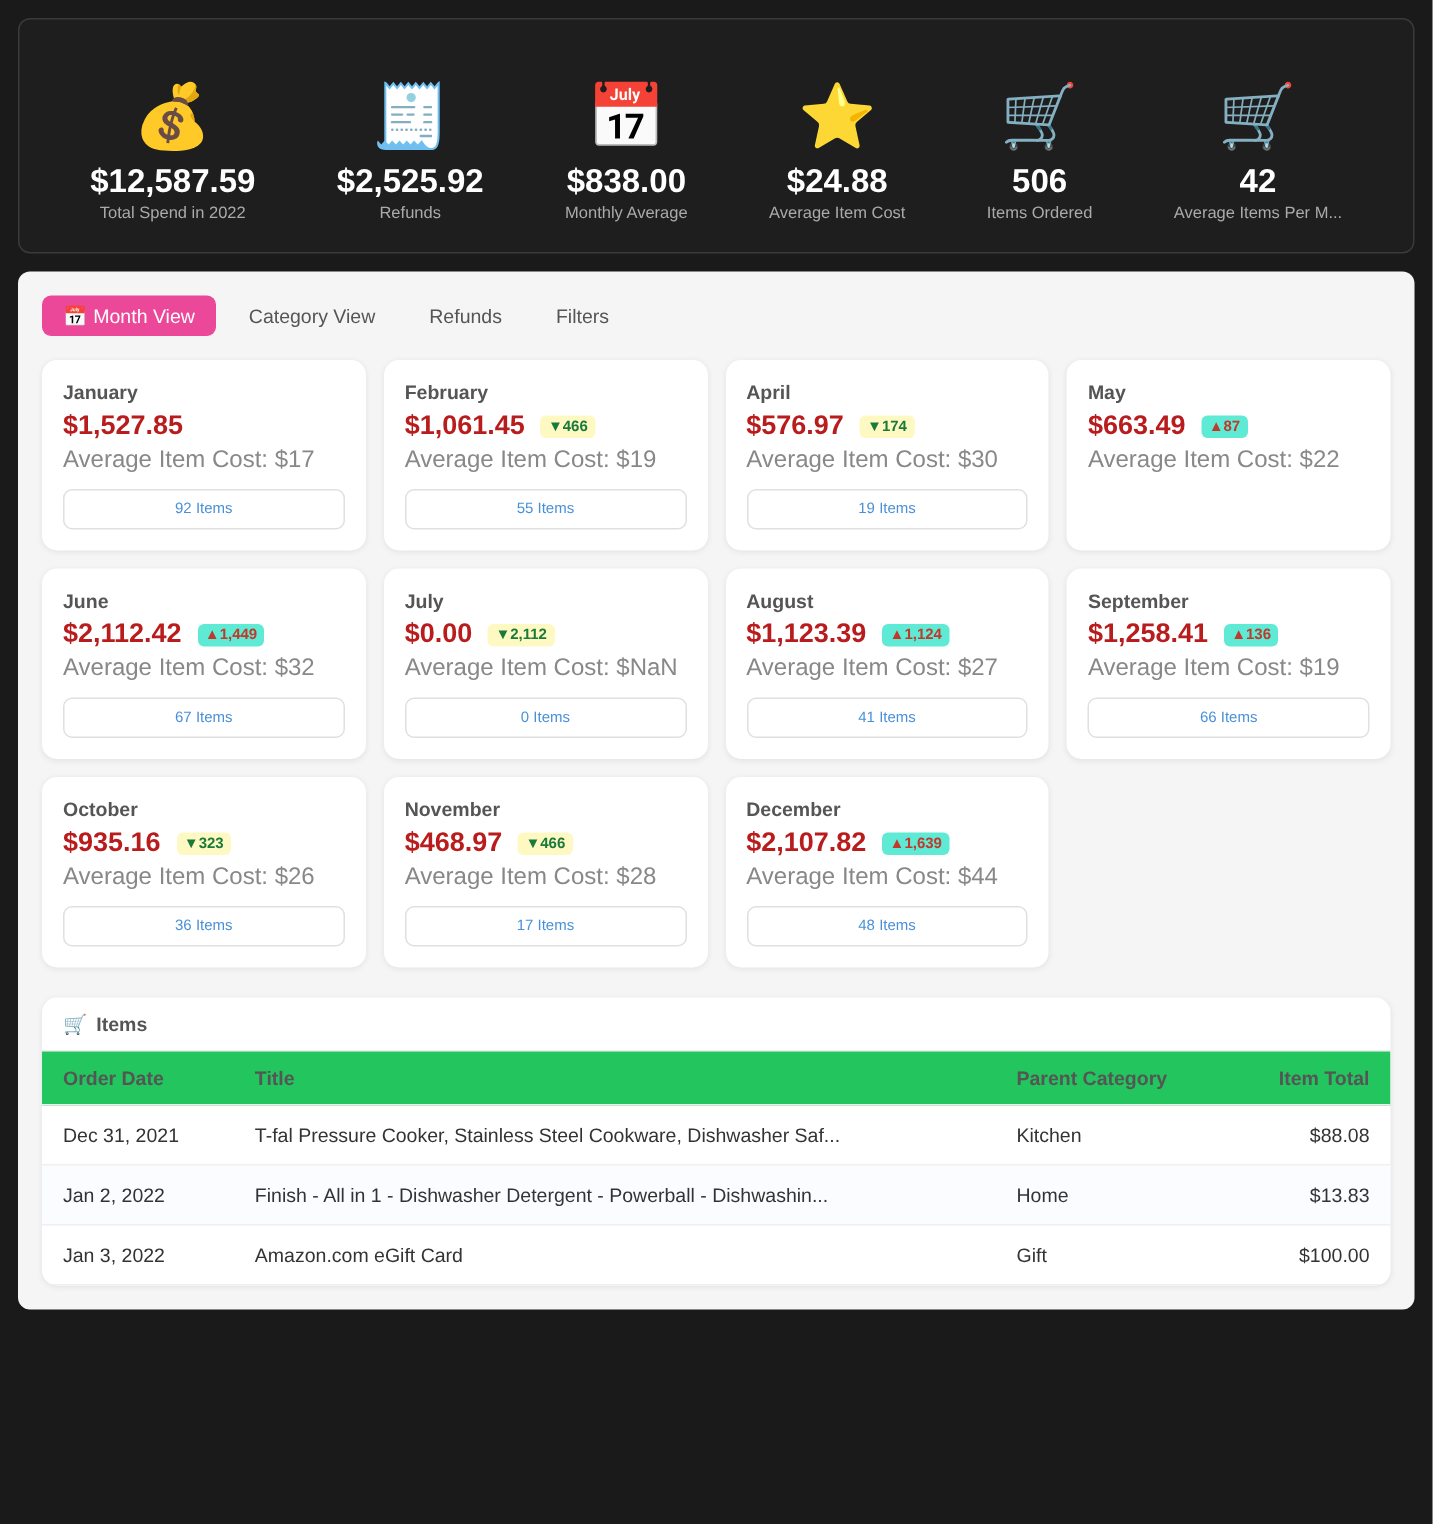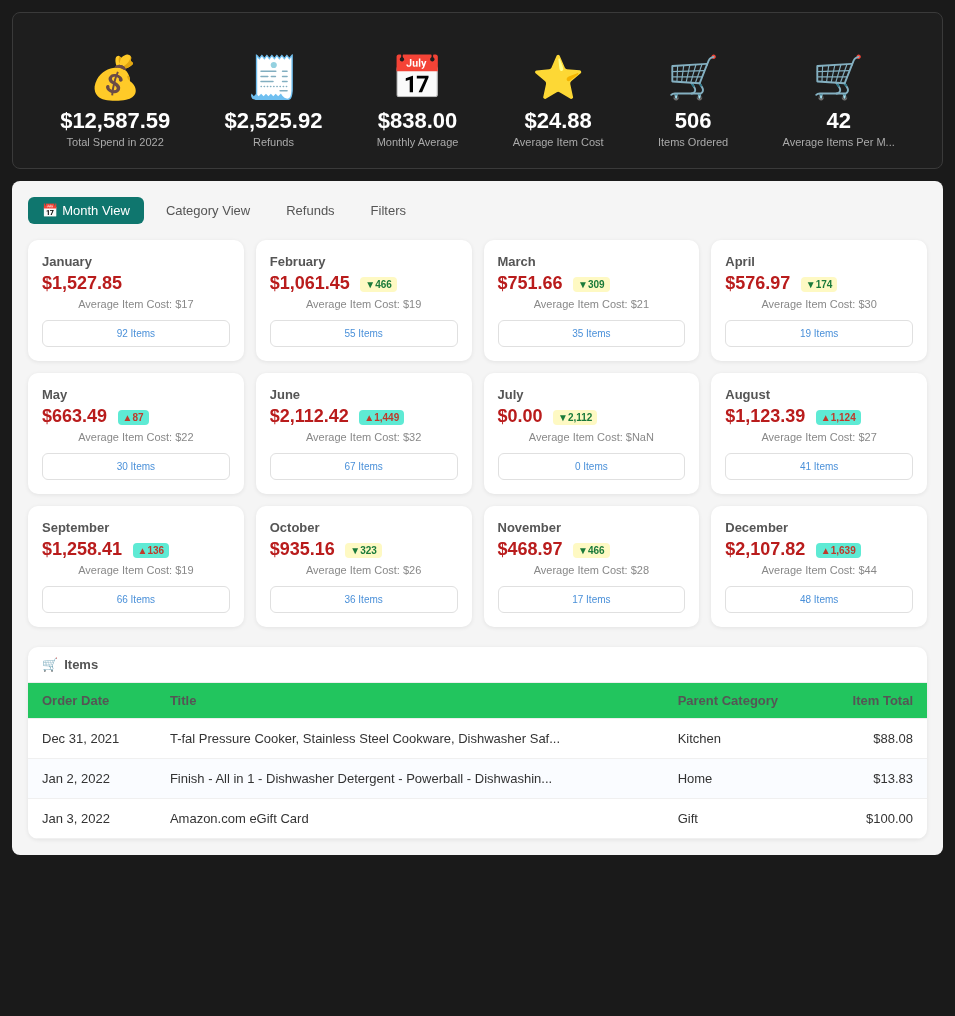--- a/index.html
+++ b/index.html
@@ -66,21 +66,21 @@
       padding: 6px 14px;
       border-radius: 6px;
       font-size: 13px;
       cursor: pointer;
       border: none;
       background: transparent;
       color: #555;
       font-weight: 500;
     }
     .tab.active {
-      background: #0f766e;
+      background: #ec4899;
       color: #fff;
     }
     .tab-icon {
       margin-right: 4px;
     }
 
     
     .months-grid {
       display: grid;
       grid-template-columns: repeat(4, 1fr);
@@ -110,25 +110,24 @@
       font-size: 10px;
       font-weight: 600;
       padding: 2px 5px;
       border-radius: 4px;
       margin-left: 6px;
       vertical-align: middle;
     }
     .badge-green { background: #fef9c3; color: #1a7a3a; }
     .badge-red { background: #5eead4; color: #c0392b; }
     .month-avg {
-      font-size: 11px;
+      font-size: 16px;
       color: #888;
       margin-top: 4px;
       margin-bottom: 10px;
-      text-align: center;
     }
     .month-items-btn {
       display: block;
       width: 100%;
       padding: 7px;
       border: 1px solid #e0e0e0;
       border-radius: 6px;
       background: #fff;
       color: #4a90d9;
       font-size: 10px;
@@ -232,45 +231,35 @@
       <div class="month-card">
     <div class="month-name">February</div>
     <div style="margin-bottom:2px;">
       <span class="month-amount">$1,061.45</span>
       <span class="month-badge badge-green">▼466</span>
     </div>
     <div class="month-avg">Average Item Cost: $19</div>
     <button class="month-items-btn">55 Items</button>
   </div>
       <div class="month-card">
-    <div class="month-name">March</div>
-    <div style="margin-bottom:2px;">
-      <span class="month-amount">$751.66</span>
-      <span class="month-badge badge-green">▼309</span>
-    </div>
-    <div class="month-avg">Average Item Cost: $21</div>
-    <button class="month-items-btn">35 Items</button>
-  </div>
-      <div class="month-card">
     <div class="month-name">April</div>
     <div style="margin-bottom:2px;">
       <span class="month-amount">$576.97</span>
       <span class="month-badge badge-green">▼174</span>
     </div>
     <div class="month-avg">Average Item Cost: $30</div>
     <button class="month-items-btn">19 Items</button>
   </div>
       <div class="month-card">
     <div class="month-name">May</div>
     <div style="margin-bottom:2px;">
       <span class="month-amount">$663.49</span>
       <span class="month-badge badge-red">▲87</span>
     </div>
     <div class="month-avg">Average Item Cost: $22</div>
-    <button class="month-items-btn">30 Items</button>
   </div>
       <div class="month-card">
     <div class="month-name">June</div>
     <div style="margin-bottom:2px;">
       <span class="month-amount">$2,112.42</span>
       <span class="month-badge badge-red">▲1,449</span>
     </div>
     <div class="month-avg">Average Item Cost: $32</div>
     <button class="month-items-btn">67 Items</button>
   </div>

